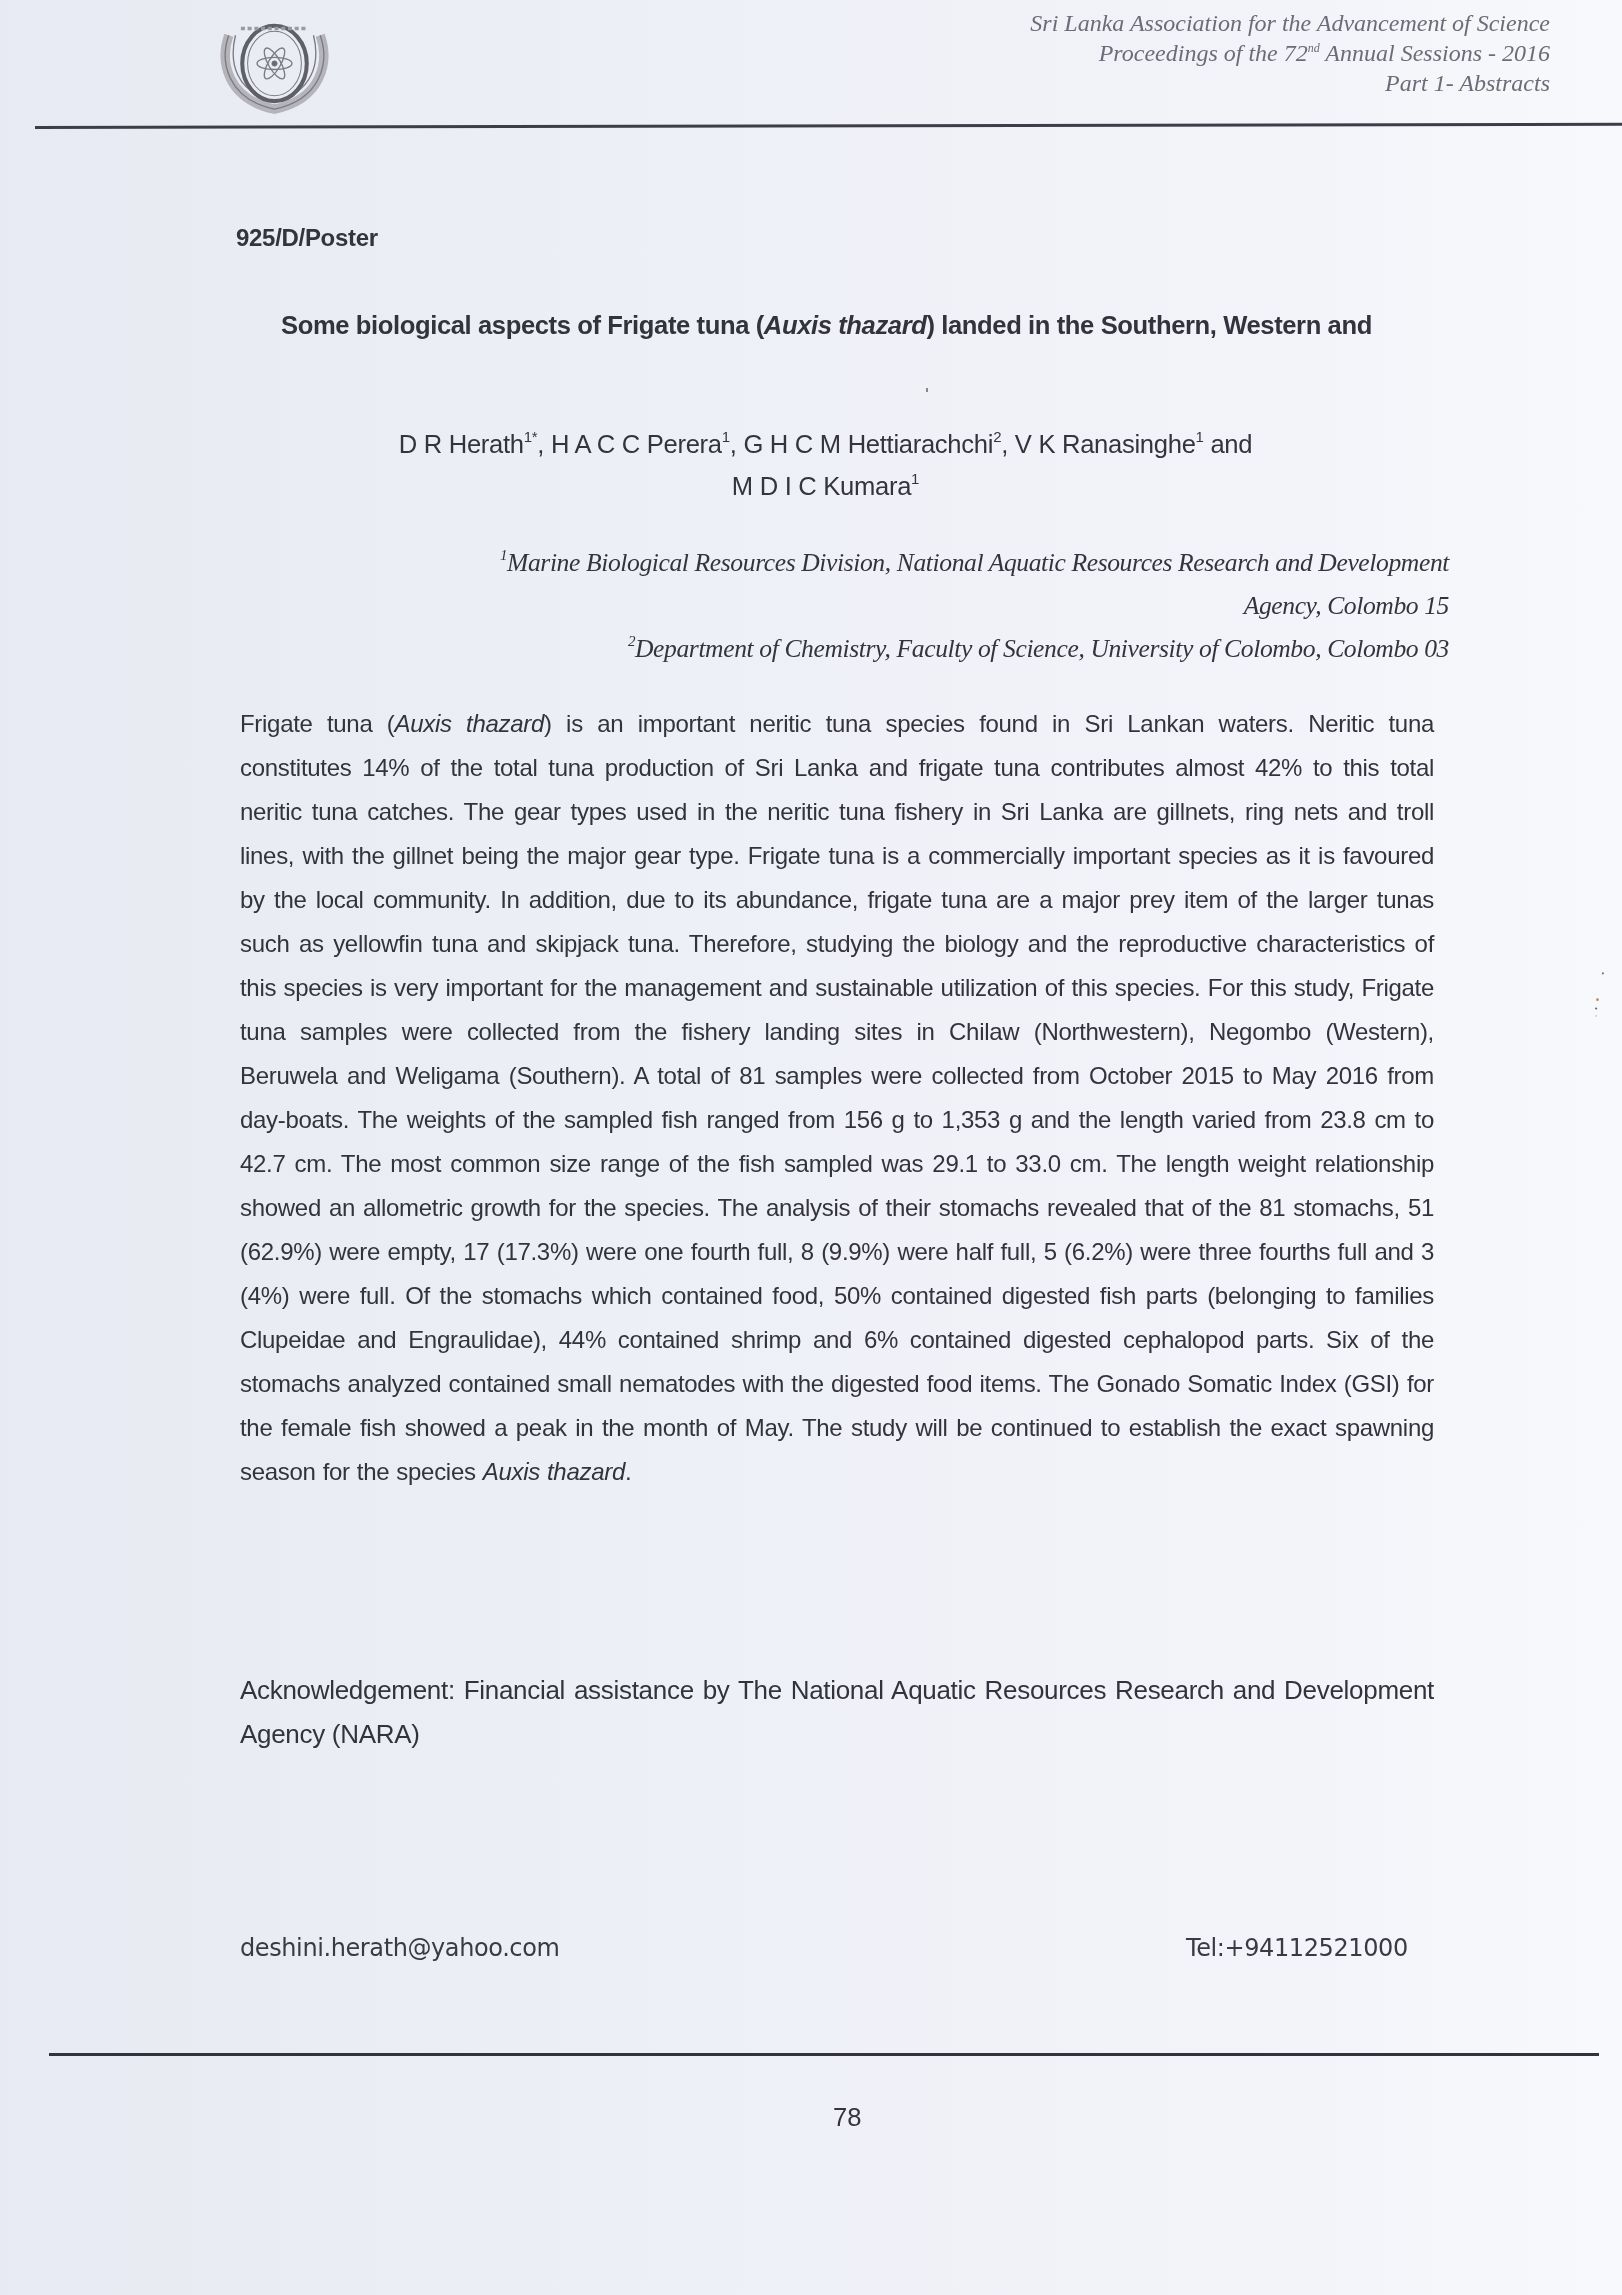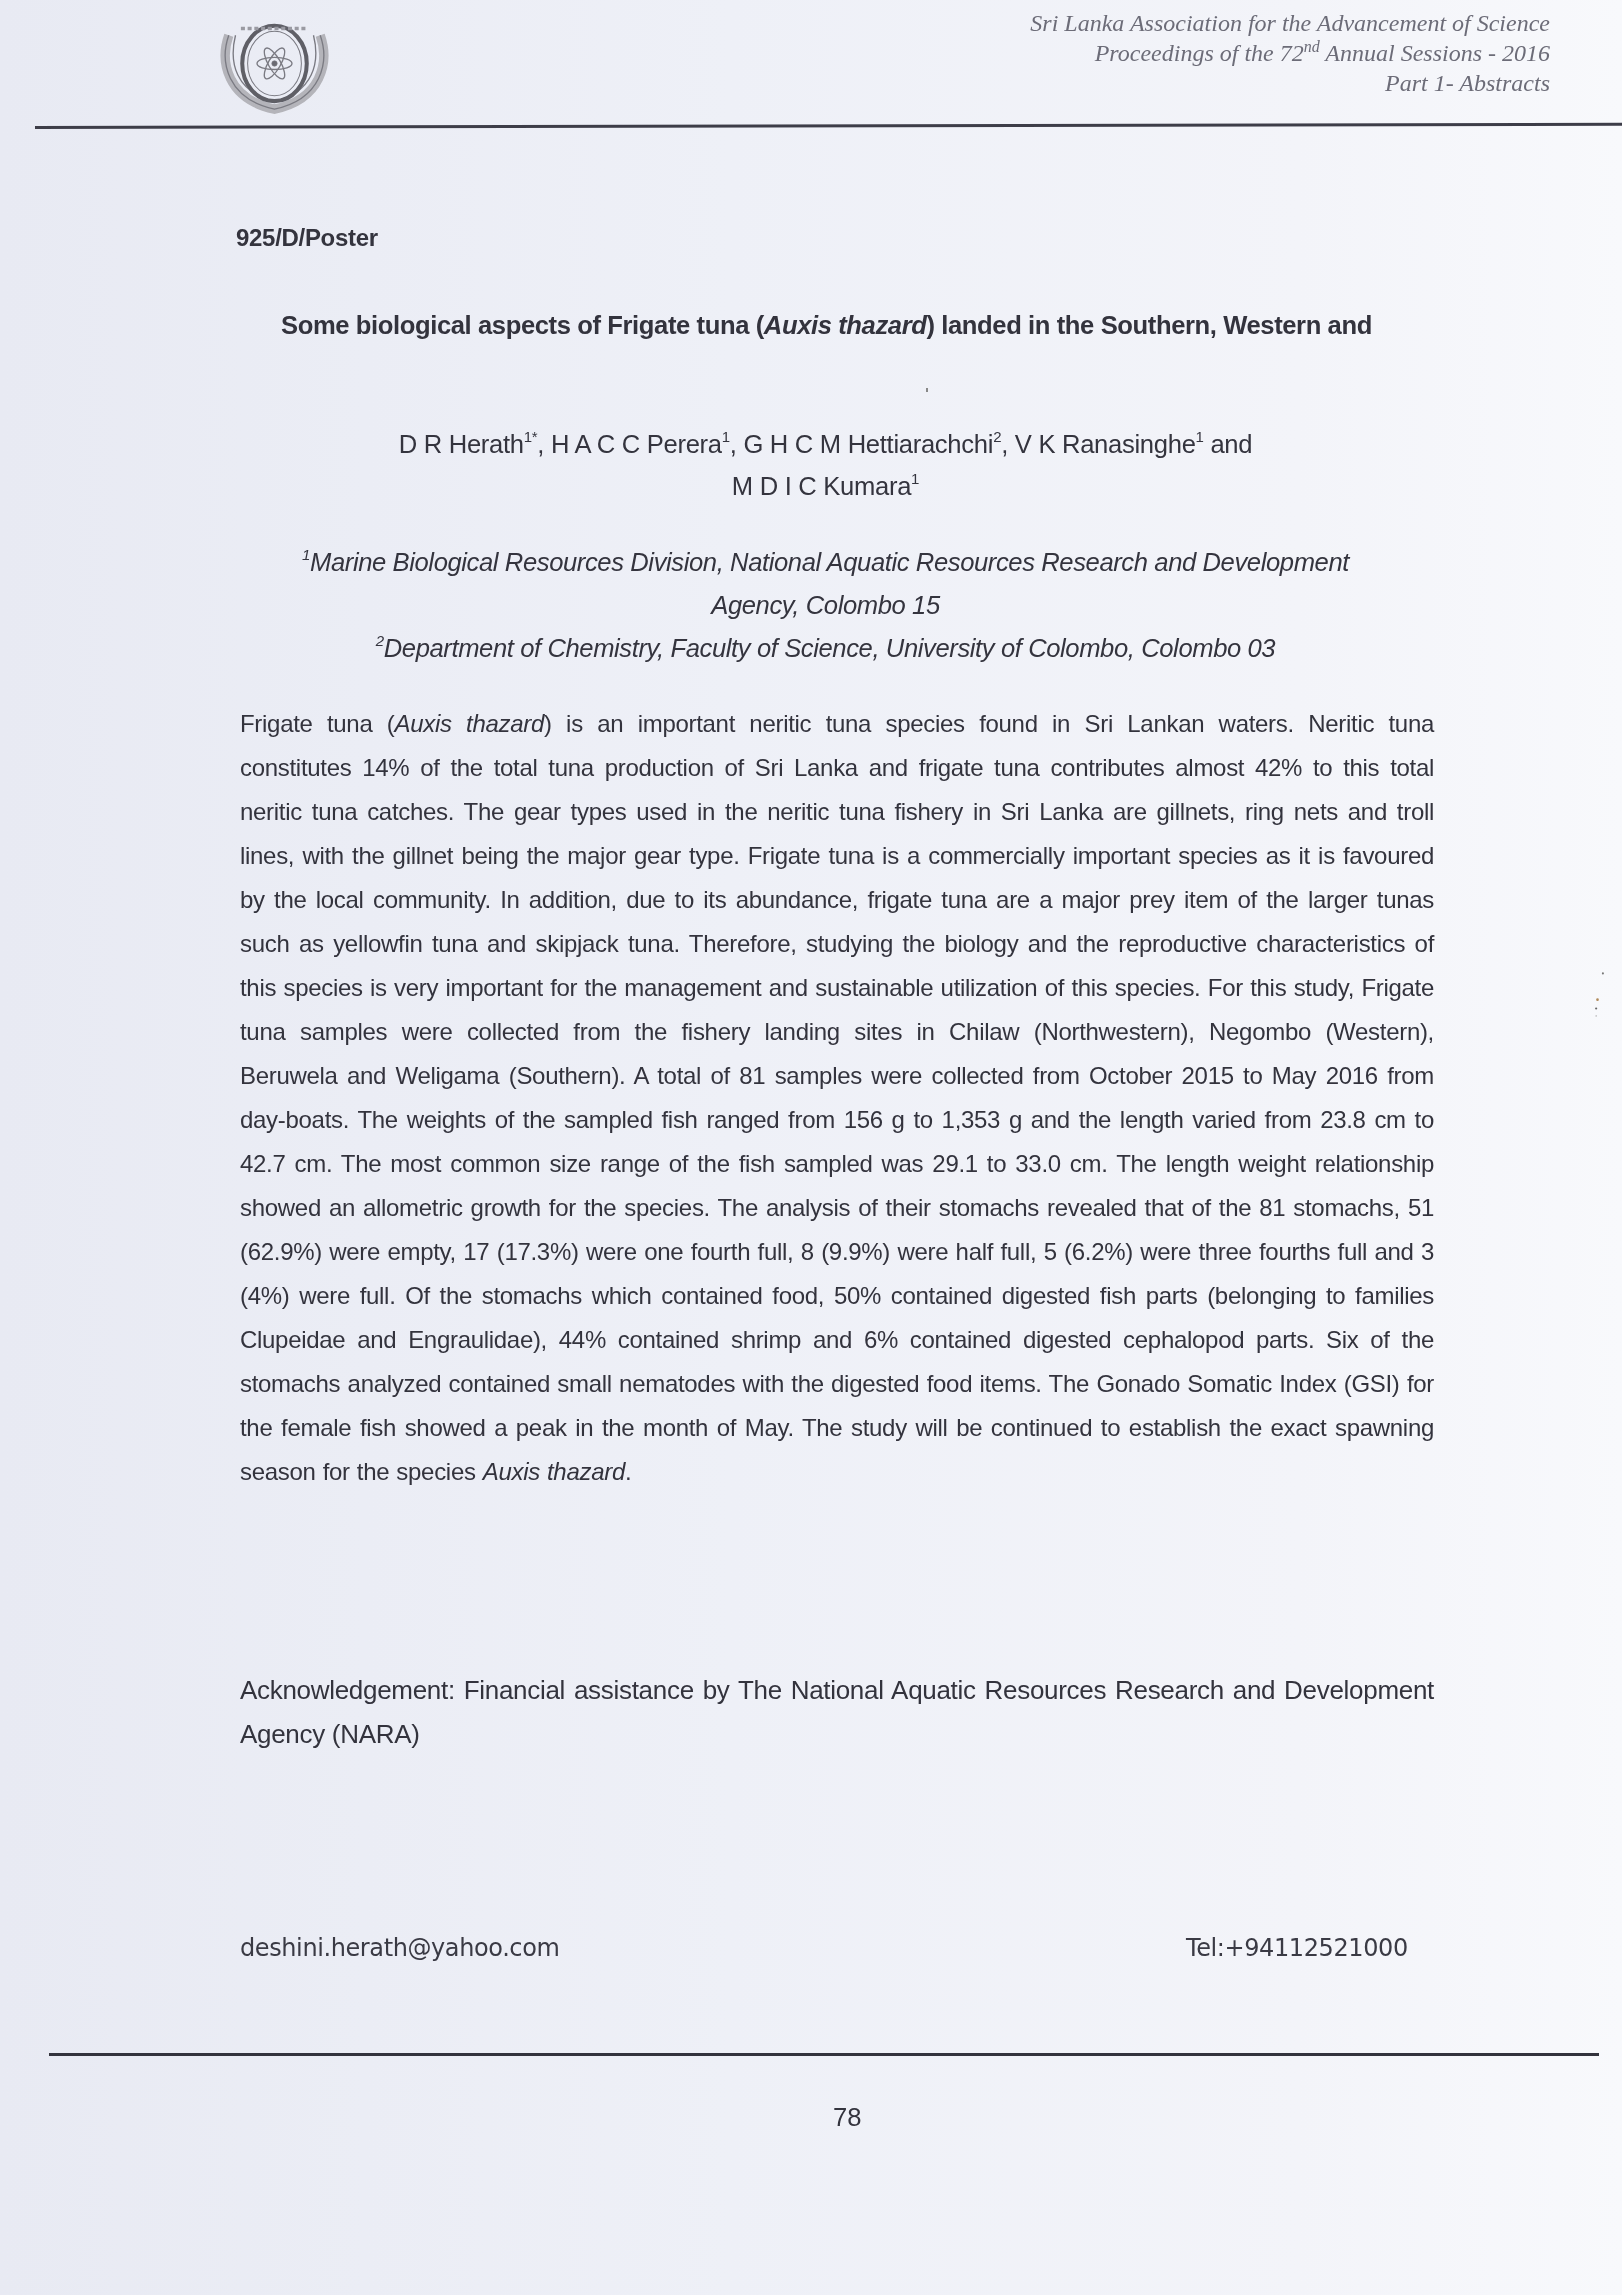--- a/index.html
+++ b/index.html
@@ -33,21 +33,21 @@
       right: 73px;
       top: 8px;
       text-align: right;
       font-family: "Liberation Serif", serif;
       font-style: italic;
       font-size: 24px;
       line-height: 30px;
       color: #6c6c78;
     }
     .header-text sup {
-      font-size: 16px;
+      font-size: 12px;
       vertical-align: 9.4px;
       line-height: 0;
     }
     .rule-top {
       position: absolute;
       left: 35px;
       right: 0;
       top: 126px;
       height: 2.7px;
       background: #3d3d48;
@@ -101,22 +101,22 @@
     .authors sup {
       font-size: 15px;
       vertical-align: 10.8px;
       line-height: 0;
     }
     .affiliations {
       position: absolute;
       left: 202px;
       width: 1247px;
       top: 541px;
-      text-align: center;
-      font-family: Liberation Sans, sans-serif;
+      text-align: right;
+      font-family: Liberation Serif, serif;
       font-style: italic;
       font-size: 25.6px;
       line-height: 43px;
       color: #34343e;
       letter-spacing: -0.4px;
     }
     .affiliations sup {
       font-size: 15px;
       vertical-align: 10.8px;
       line-height: 0;

